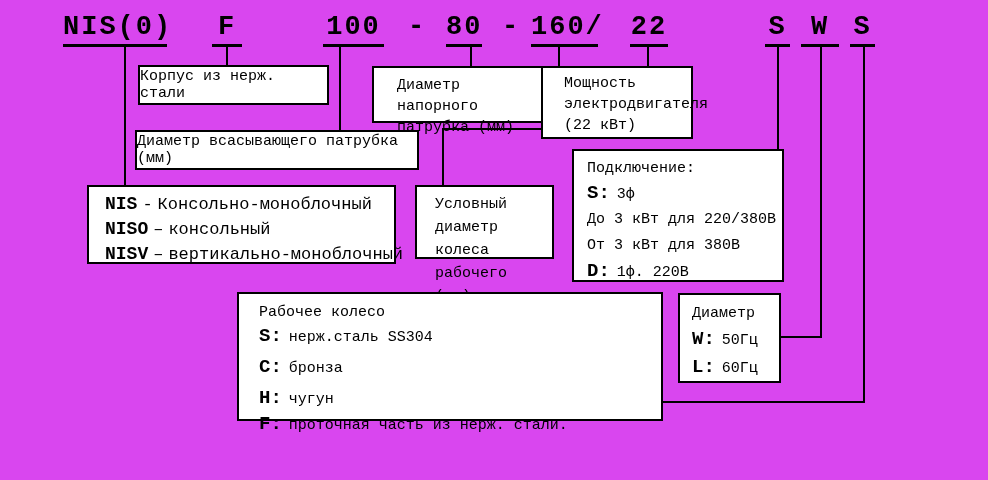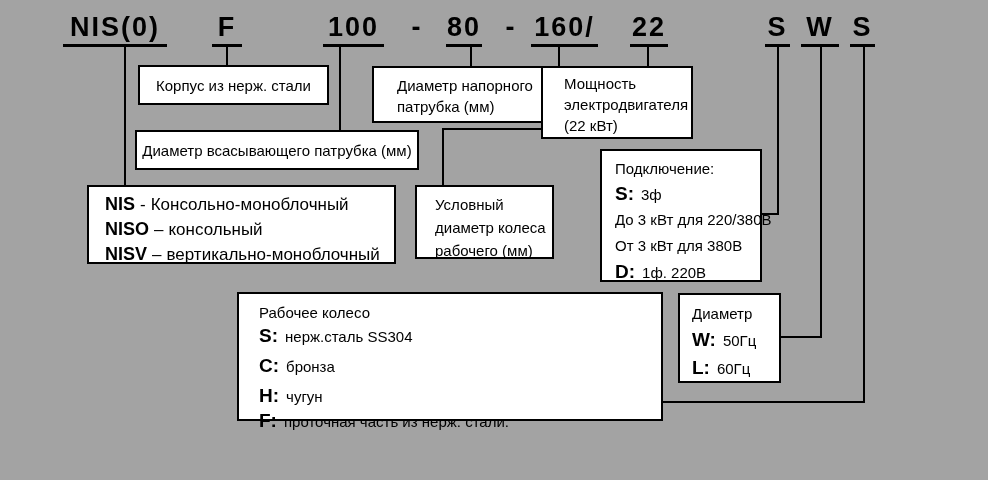--- a/index.html
+++ b/index.html
@@ -1,18 +1,18 @@
 <!DOCTYPE html>
 <html><head>
 <meta charset="utf-8">
 <style>
   html,body { margin:0; padding:0; background:#ffffff; }
   .canvas {
-    position:relative; width:988px; height:480px; background:#a3a3a3;
-    font-family:Liberation Sans, sans-serif; color:#000; overflow:hidden;
+    position:relative; width:988px; height:480px; background:#d946ef;
+    font-family:Liberation Mono, monospace; color:#000; overflow:hidden;
   }
   
   .seg {
     position:absolute; top:12px; height:32px; line-height:31px;
     border-bottom:3px solid #000; font-size:27px; font-weight:bold;
     text-align:center; letter-spacing:2px; white-space:nowrap;
   }
   .dash {
     position:absolute; top:12px; height:32px; line-height:31px;
     font-size:27px; font-weight:bold; text-align:center;
@@ -97,21 +97,21 @@
       <span class="series-key">NISV</span><span class="series-sep">–</span><span>вертикально-моноблочный</span>
     </div>
   </div>
 
   <div class="box" style="left:415px;top:185px;width:139px;height:74px;padding:6px 0 0 11px">
     <div class="mline" style="line-height:23px">Условный</div>
     <div class="mline" style="line-height:23px">диаметр колеса</div>
     <div class="mline" style="line-height:23px">рабочего (мм)</div>
   </div>
 
-  <div class="box" style="left:600px;top:149px;width:162px;height:133px;padding:6px 0 0 13px">
+  <div class="box" style="left:572px;top:149px;width:212px;height:133px;padding:6px 0 0 13px">
     <div class="box-title" style="line-height:24px">Подключение:</div>
     <div class="kv" style="line-height:25px">
       <span class="key">S:</span><span class="val">3ф</span>
     </div>
     <div class="kv" style="line-height:26px">
       <span class="val">До 3 кВт для 220/380В</span>
     </div>
     <div class="kv" style="line-height:26px">
       <span class="val">От 3 кВт для 380В</span>
     </div>

